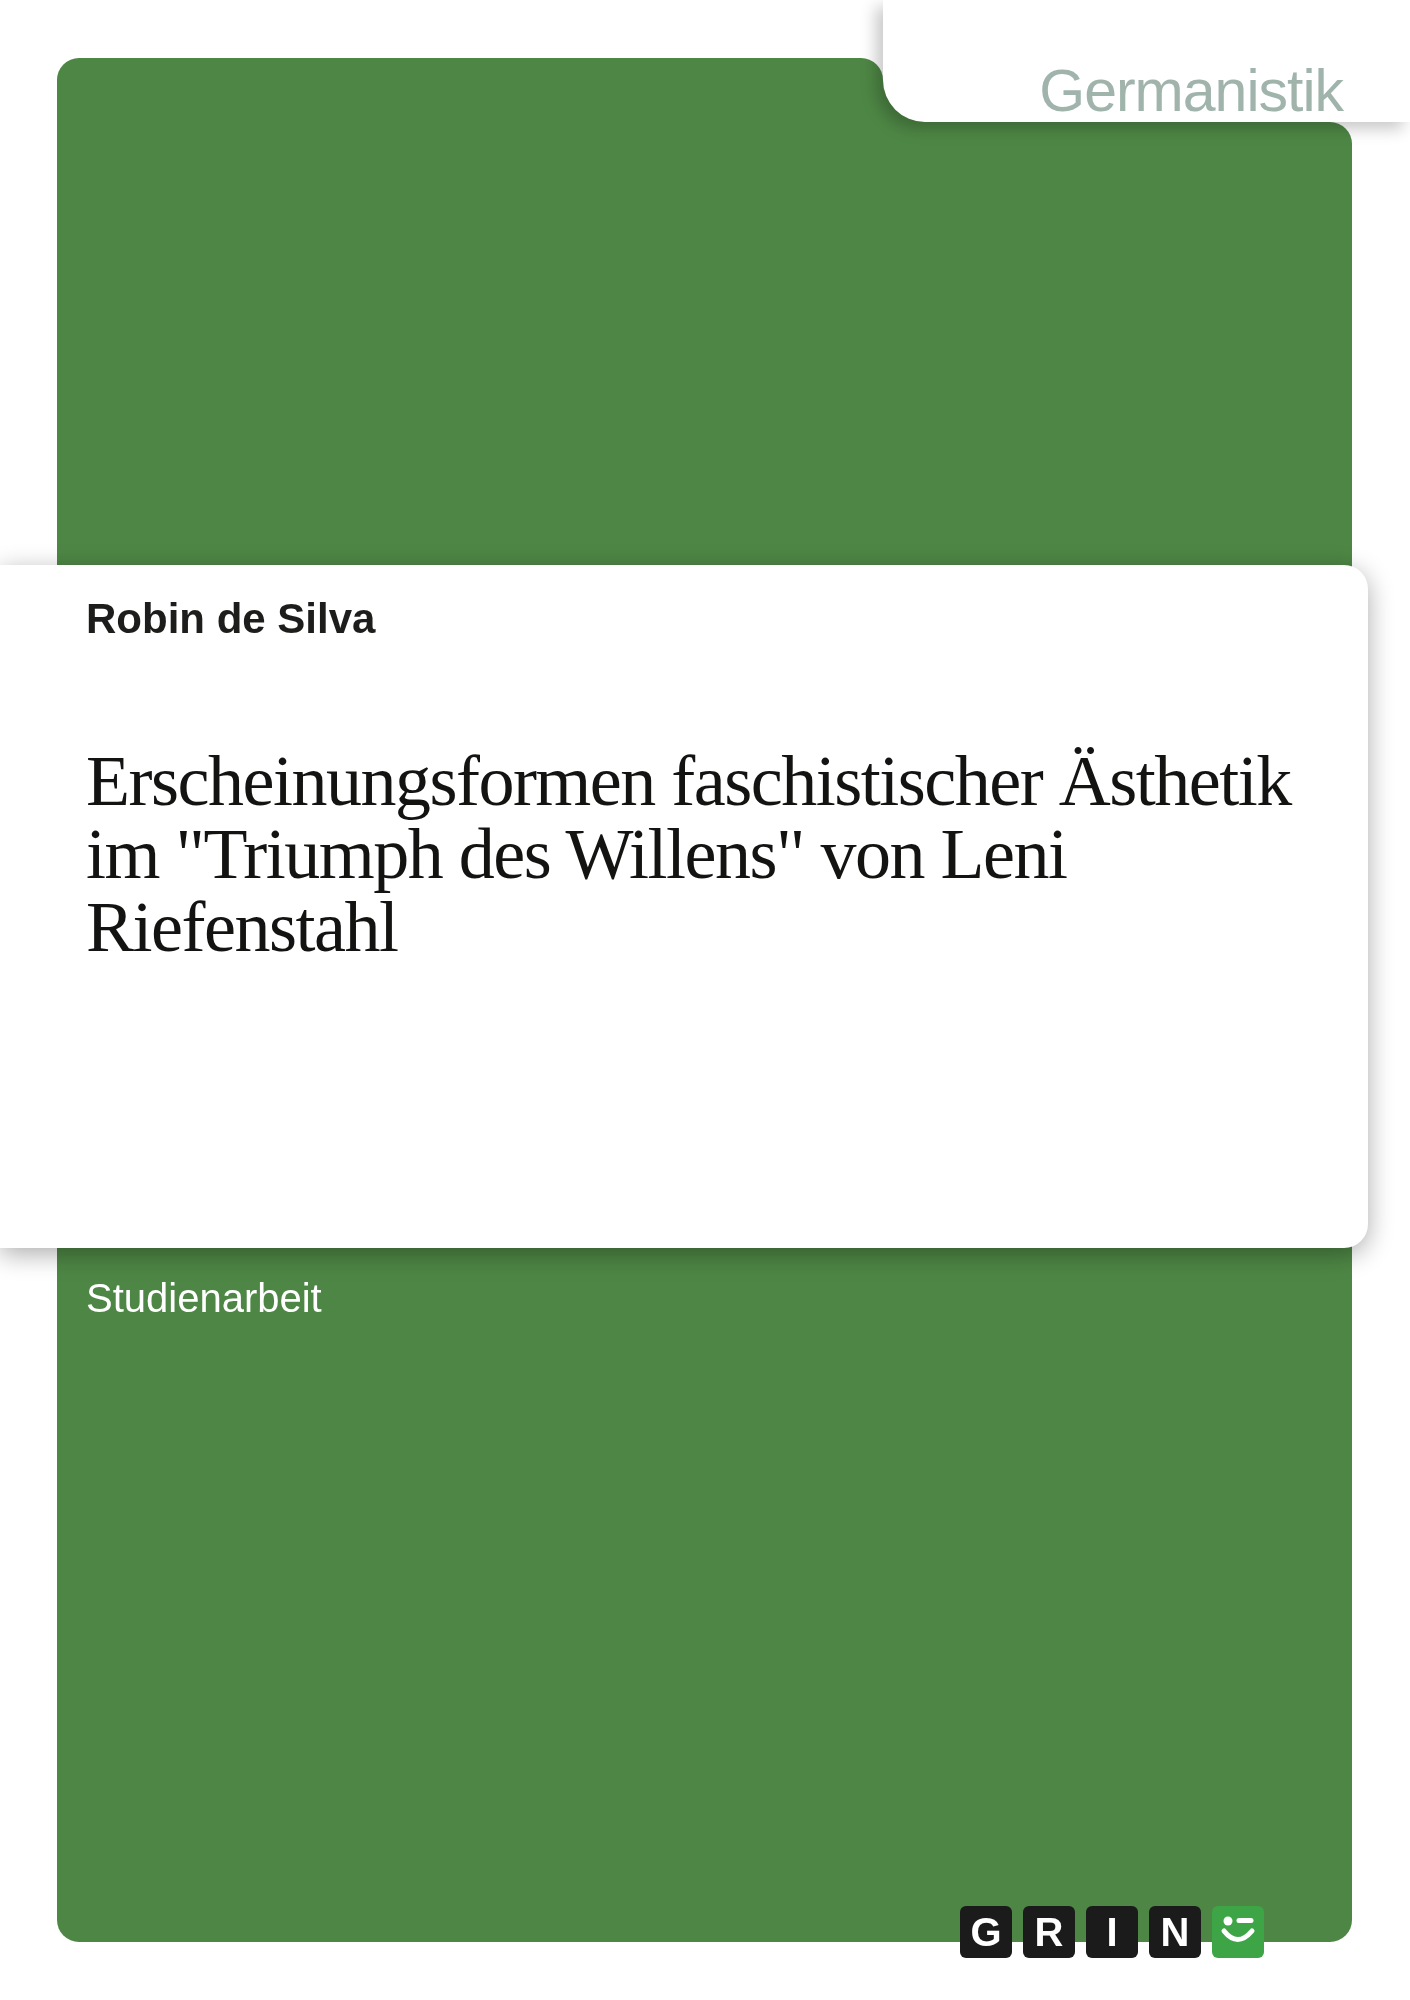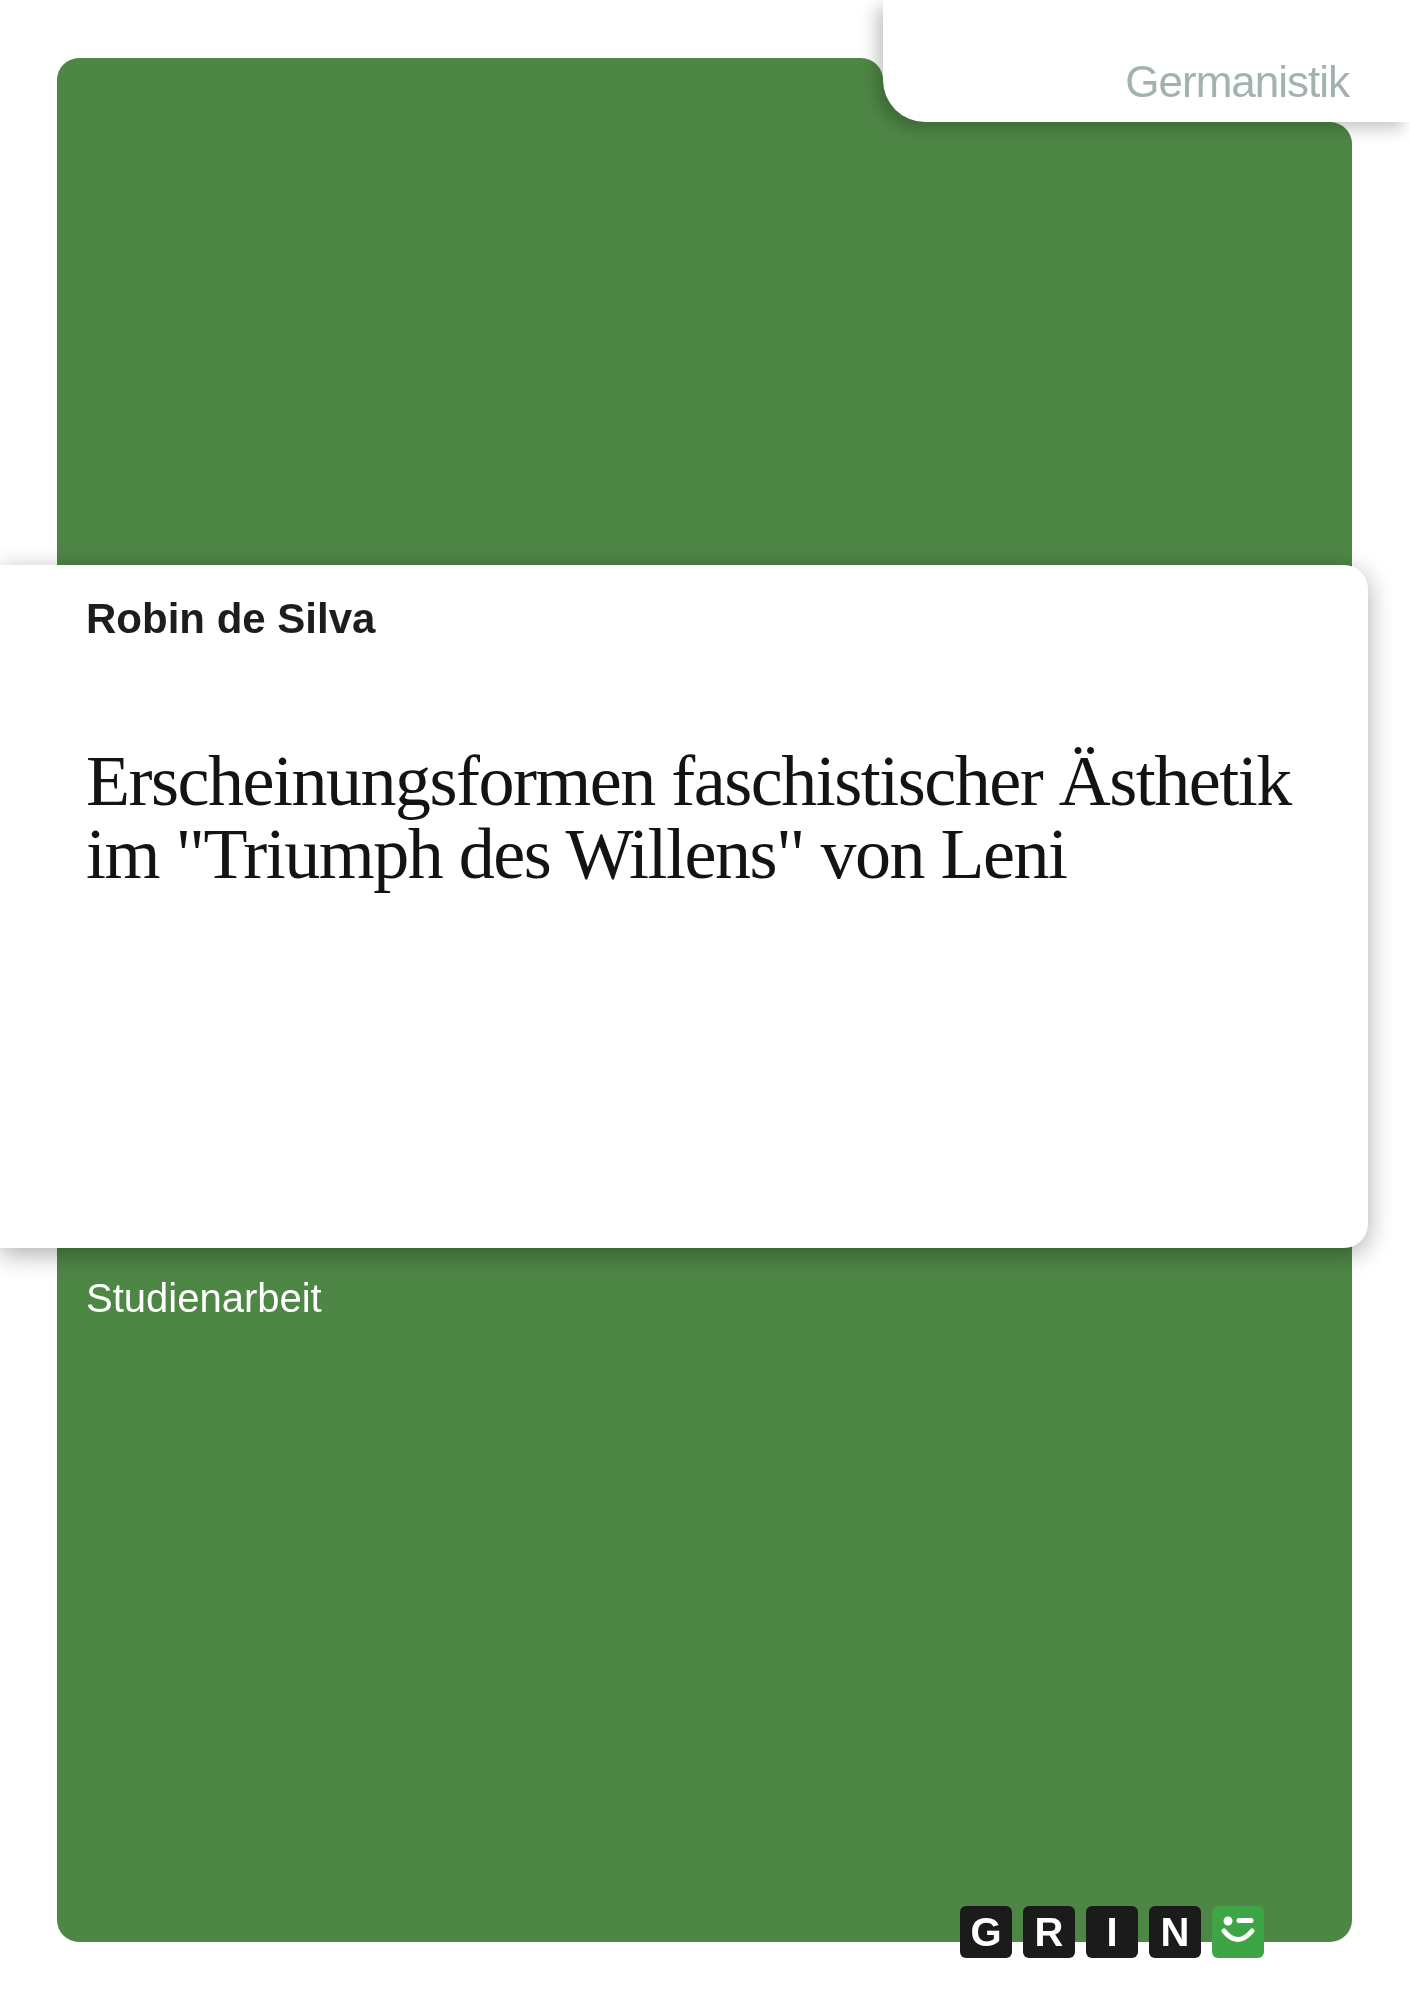--- a/index.html
+++ b/index.html
@@ -54,22 +54,22 @@
     width: 527px;
     height: 122px;
     background: #ffffff;
     border-radius: 0 0 0 42px;
     box-shadow: -7px 7px 16px rgba(0,0,0,0.22);
     z-index: 2;
   }
   .category-label {
     position: absolute;
     top: 57px;
-    right: 61px;
-    font-size: 44px;
+    right: 67px;
+    font-size: 59px;
     letter-spacing: -1px;
     color: #a0b4ac;
     z-index: 3;
     white-space: nowrap;
   }
 
   
   .card {
     position: absolute;
     left: 0;
@@ -151,20 +151,21 @@
 <div class="notch-patch"></div>
 
 <div class="notch"></div>
 <div class="category-label">Germanistik</div>
 
 <div class="card">
   <div class="author">Robin de Silva</div>
   <div class="title">
     <div class="title-line">Erscheinungsformen faschistischer Ästhetik</div>
     <div class="title-line">im "Triumph des Willens" von Leni</div>
+    <div class="title-line">Riefenstahl</div>
   </div>
 </div>
 
 <div class="doc-type">Studienarbeit</div>
 
 <div class="logo">
   <div class="logo-tile">
       <span>G</span>
     </div>
   <div class="logo-tile">

